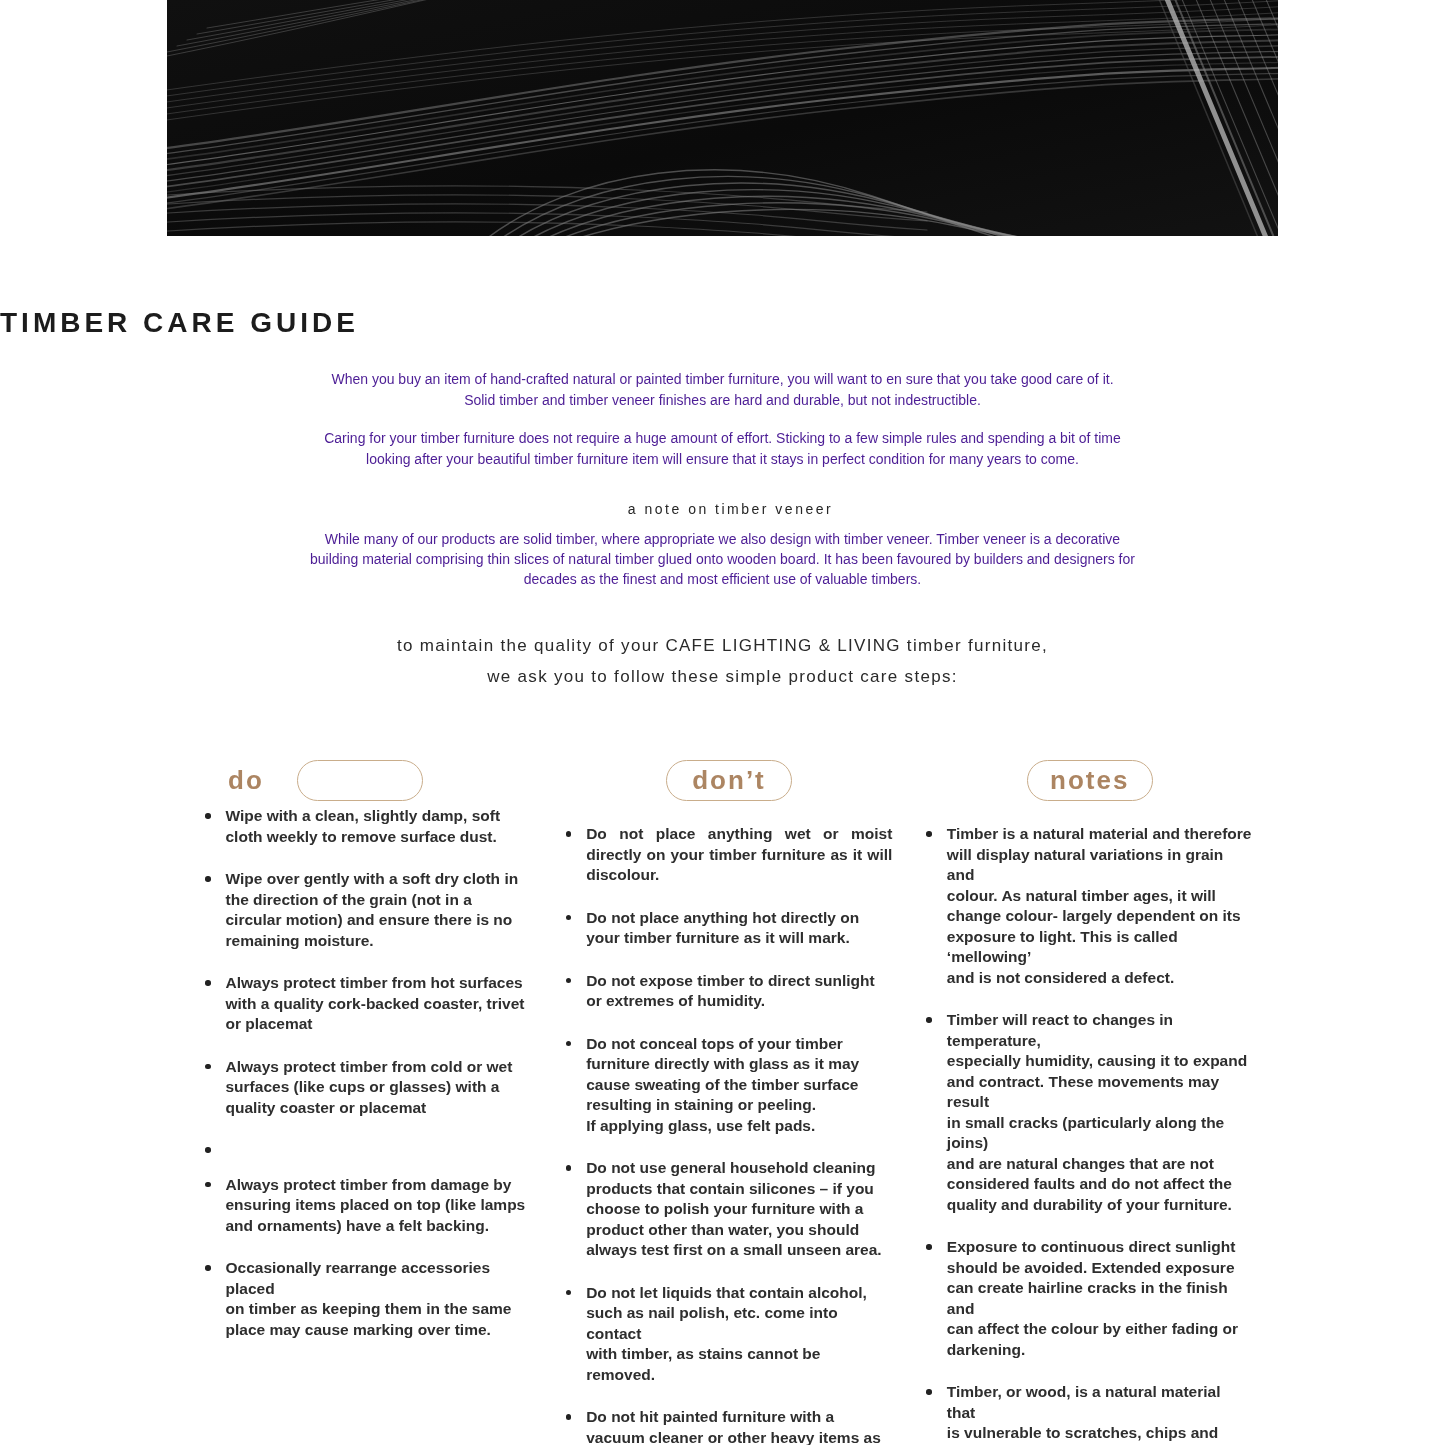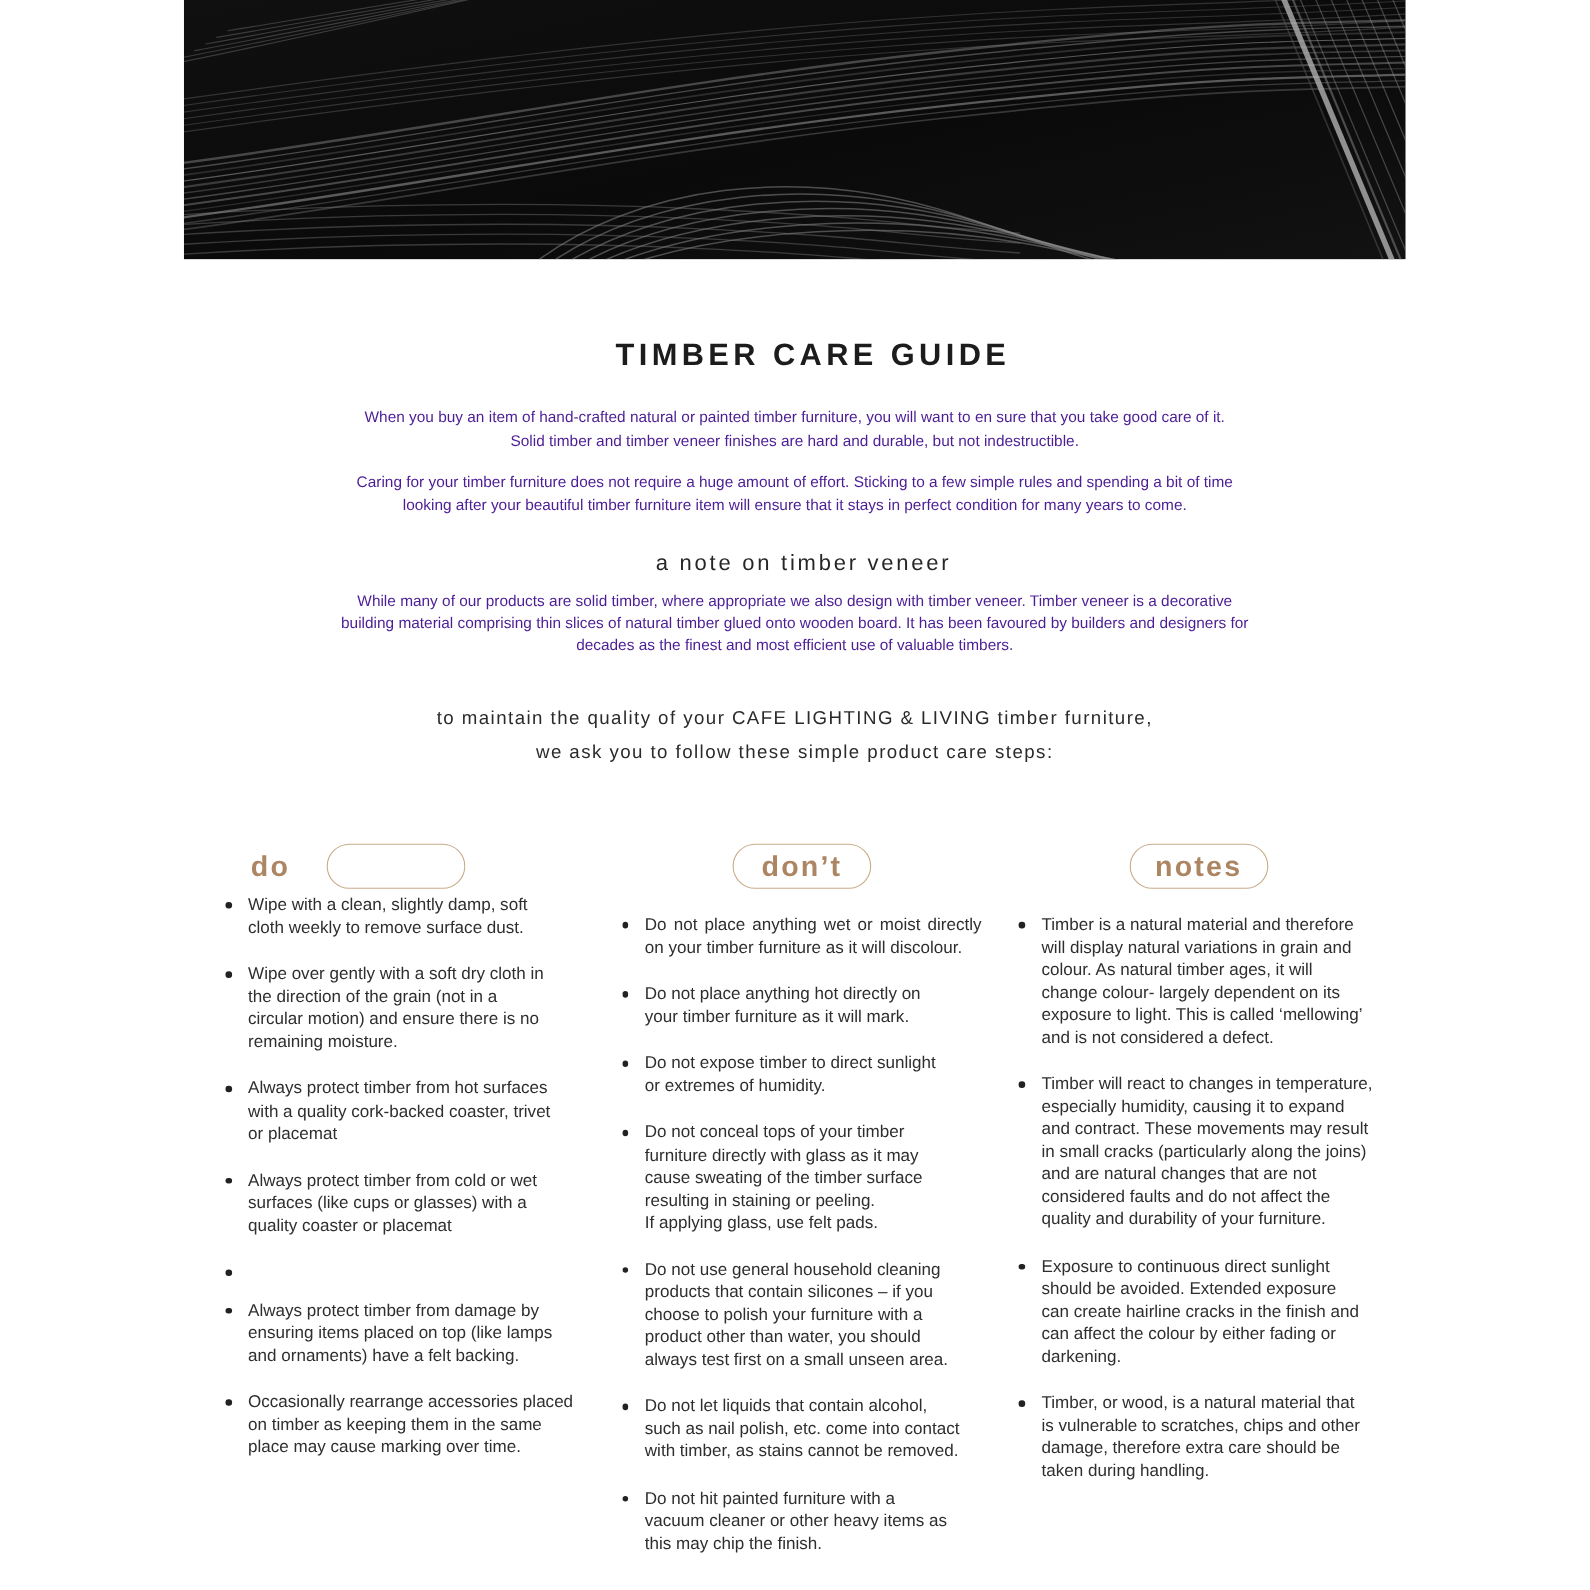--- a/index.html
+++ b/index.html
@@ -5,49 +5,49 @@
   html,body { margin:0; padding:0; }
   body {
     width:1445px; height:1445px; background:#ffffff;
     font-family:"Liberation Sans","DejaVu Sans",sans-serif;
     color:#2d2d2d; overflow:hidden;
   }
   .hero { margin-left:167px; width:1111px; height:236px; overflow:hidden; }
   .hero svg { display:block; width:1111px; height:236px; }
 
   .page-title {
-    margin:71px 0 0 0; text-align:center;
-    font-size:28px; font-weight:700; letter-spacing:4px; color:#1c1c1c;padding-left:33px;
+    margin:71px 0 0 0; 
+    font-size:28px; font-weight:700; letter-spacing:4px; color:#1c1c1c;
   }
   .intro { margin-top:30px; }
   .intro .para + .para { margin-top:17px; }
   .tline { text-align:center; font-size:14px; line-height:21px; color:#4c1d95; }
 
   .veneer-h {
     margin:31px 0 0 16px; text-align:center; font-weight:400;
-    font-size:20px; letter-spacing:2.5px; color:#262626;
+    font-size:14px; letter-spacing:2.5px; color:#262626;
   }
   .veneer-lines { margin-top:12px; }
   .veneer-lines .tline { line-height:20px; }
 
   .care-h { margin:41px 0 0 0; font-weight:400; }
   .care-h .tline { font-size:17px; letter-spacing:1.3px; line-height:31px; color:#2a2a2a; }
 
   .columns { display:flex; gap:34px; margin:68px 192px 0 205px; }
   .col { flex:1; min-width:0; }
   .hdr-row { height:41px; display:flex; align-items:center; }
   .hdr-row.left { gap:33px; padding-left:23px; }
   .hdr-row.center { justify-content:center;align-items:center; }
   .hdr-word { font-size:26px; font-weight:700; color:#ac8562; letter-spacing:2px; }
   .pill {
     width:126px; height:41px; box-sizing:border-box;
     border:1.5px solid #c9ad8b; border-radius:22px;
     display:flex; align-items:center; justify-content:center; background:#fff;
   }
-  ul.care-list { list-style:none; margin:0; padding:0; }
+  ul.care-list { list-style:none; margin:0; padding:0;font-weight:bold; }
   .col-do ul.care-list { padding-top:5px; }
   .col-dont ul.care-list, .col-notes ul.care-list { padding-top:23px; }
   ul.care-list li { display:flex; gap:15px; margin-top:22px; font-size:15.5px; line-height:20.5px; color:#2e2e2e; }
   ul.care-list li:first-child { margin-top:0; }
   .bullet { flex:none; width:5.5px; height:5.5px; border-radius:50%; background:#222; margin-top:7px; }
   .li-text { white-space:pre-line; }
   .col-dont li:first-child .li-text { white-space:normal; text-align:justify; }
 </style>
 </head>
 <body>

